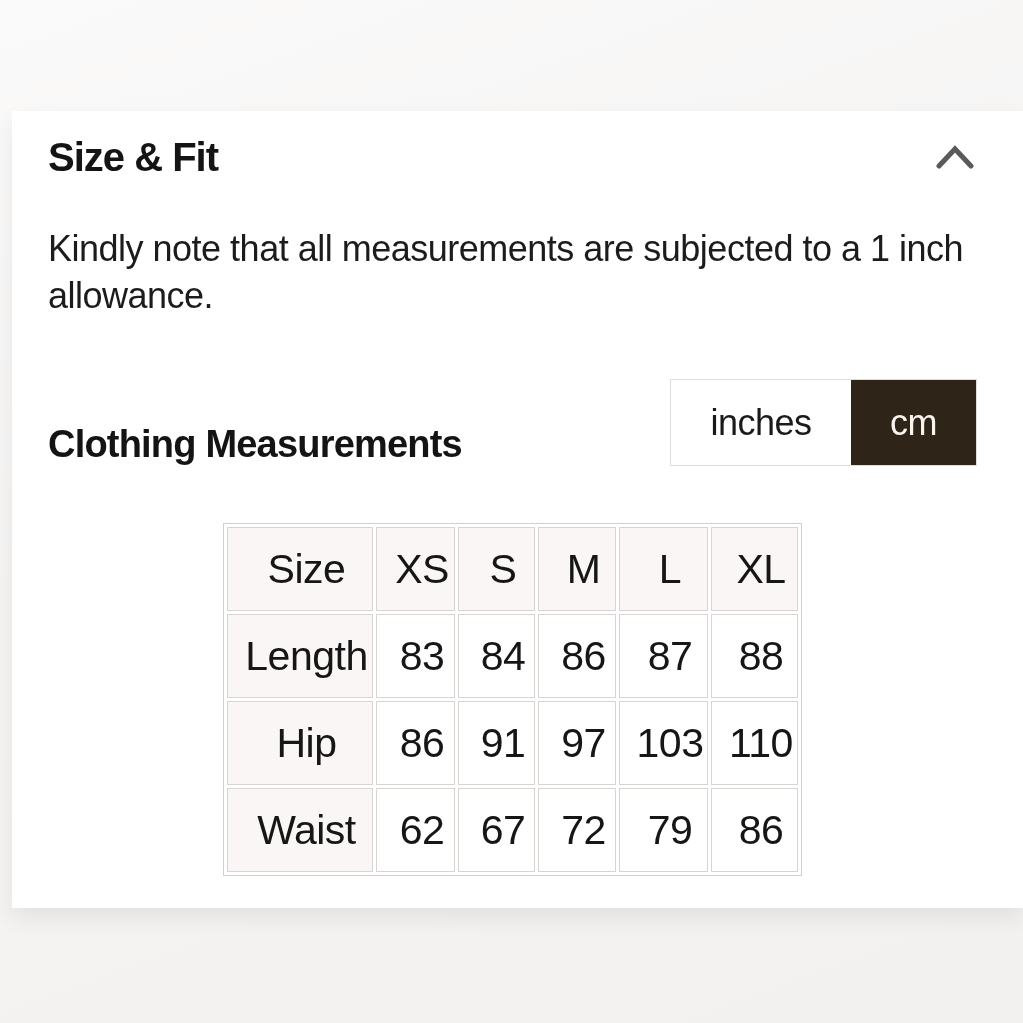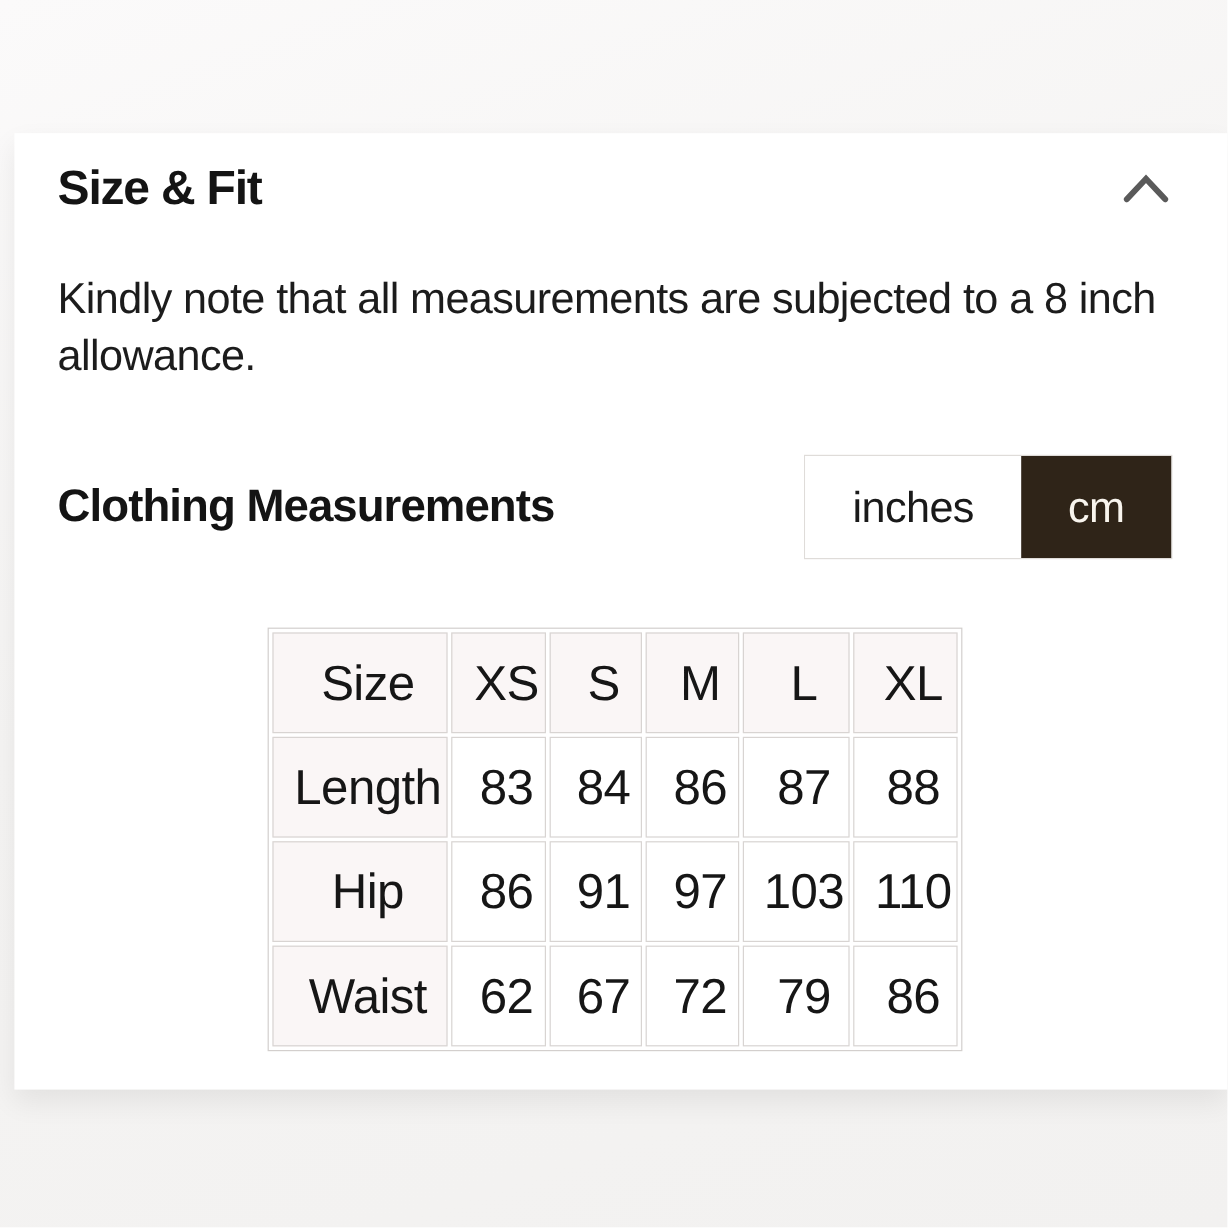--- a/index.html
+++ b/index.html
@@ -44,21 +44,21 @@
     margin-top: 44px;
     max-width: 942px;
     font-size: 36px;
     line-height: 47px;
     letter-spacing: -0.5px;
     color: #1c1c1c;
   }
   .meas-row {
     margin-top: 60px;
     display: flex;
-    align-items: center;
+    align-items: flex-end;
     justify-content: space-between;
   }
   .meas-title {
     font-size: 38px;
     font-weight: bold;
     color: #141414;
     letter-spacing: -0.8px;
   }
   .unit-toggle {
     display: flex;
@@ -113,21 +113,21 @@
 
     <header class="sec-head">
       <h2 class="sec-title">Size &amp; Fit</h2>
       <button class="collapse-btn">
         <svg width="38" height="24" viewBox="0 0 38 24">
           <polyline points="3,21 19,4 35,21" fill="none" stroke="#5a5a5a" stroke-width="5" stroke-linecap="round" stroke-linejoin="miter"></polyline>
         </svg>
       </button>
     </header>
 
-    <p class="note">Kindly note that all measurements are subjected to a 8 inch allowance.</p>
+    <p class="note">Kindly note that all measurements are subjected to a 1 inch allowance.</p>
 
     <div class="meas-row">
       <h3 class="meas-title">Clothing Measurements</h3>
       <div class="unit-toggle">
         <button class="unit inches">inches</button>
         <button class="unit cm selected">cm</button>
       </div>
     </div>
 
     <table class="size-table">

